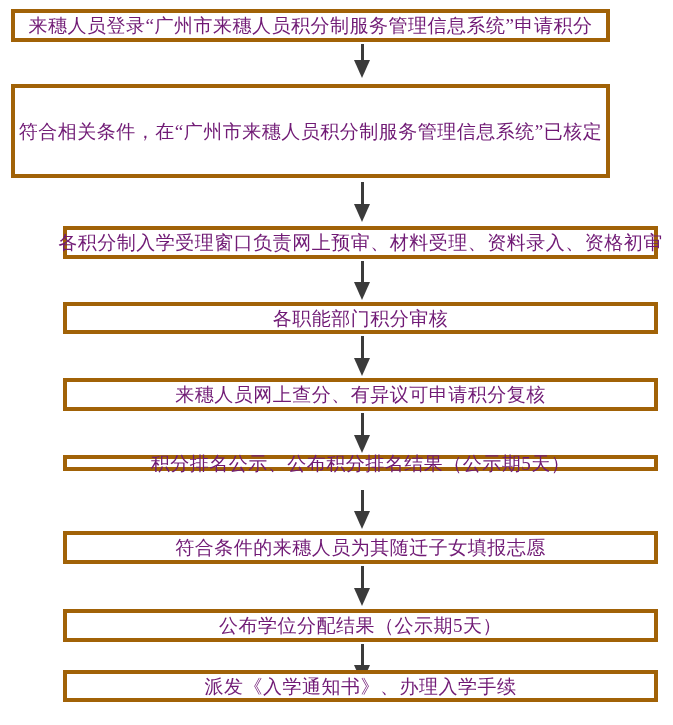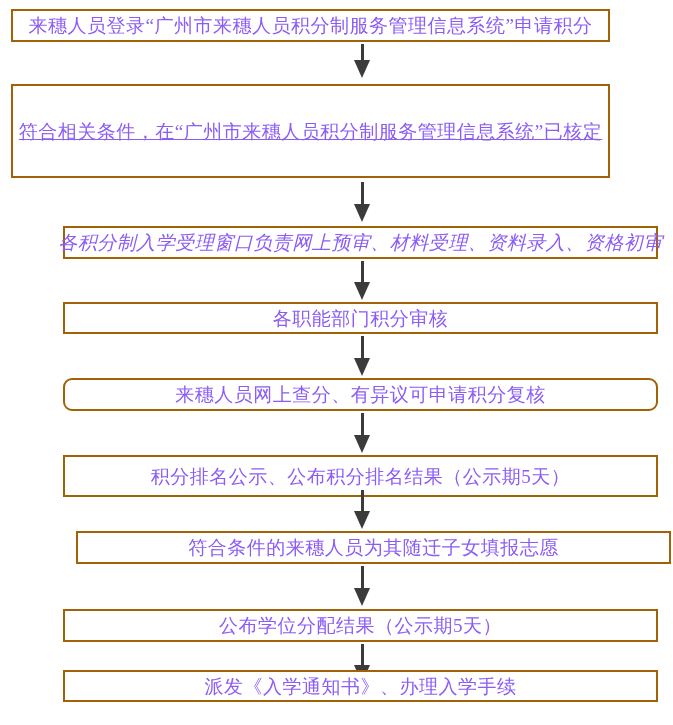--- a/index.html
+++ b/index.html
@@ -9,44 +9,44 @@
   }
   body {
     width: 673px;
     height: 725px;
     position: relative;
     font-family: "Liberation Serif", "DejaVu Serif", serif;
   }
   .flow-box {
     position: absolute;
     box-sizing: border-box;
-    border: 2px solid #a16207;
+    border: 4px solid #a16207;
     background: #ffffff;
-    color: #8b5cf6;
+    color: #701a75;
     font-size: 19px;
     display: flex;
     flex-direction: column;
     align-items: center;
     justify-content: center;
     text-align: center;
     line-height: 1.2;
     letter-spacing: 0.5px;
   }
   .flow-box .line {
     line-height: 31px;
     white-space: nowrap;
   }
   
   .b1 { left: 11px;  top: 9px;   width: 599px; height: 33px; }
-  .b2 { left: 11px;  top: 84px;  width: 599px; height: 94px; text-decoration: underline; }
-  .b3 { left: 63px;  top: 226px; width: 595px; height: 33px; font-style: italic; }
+  .b2 { left: 11px;  top: 84px;  width: 599px; height: 94px; }
+  .b3 { left: 63px;  top: 226px; width: 595px; height: 33px; }
   .b4 { left: 63px;  top: 302px; width: 595px; height: 32px; justify-content: center; }
-  .b5 { left: 63px;  top: 378px; width: 595px; height: 33px; border-radius: 9px; }
-  .b6 { left: 63px;  top: 455px; width: 595px; height: 42px; }
-  .b7 { left: 76px;  top: 531px; width: 595px; height: 33px; align-items: center; }
+  .b5 { left: 63px;  top: 378px; width: 595px; height: 33px; }
+  .b6 { left: 63px;  top: 455px; width: 595px; height: 16px; }
+  .b7 { left: 63px;  top: 531px; width: 595px; height: 33px; align-items: center; }
   .b8 { left: 63px;  top: 609px; width: 595px; height: 33px; }
   .b9 { left: 63px;  top: 649px; width: 595px; height: 32px; margin-top: 21px; }
 
   .arrow {
     position: absolute;
     left: 354px;
     width: 16px;
     display: flex;
     flex-direction: column;
     align-items: center;

